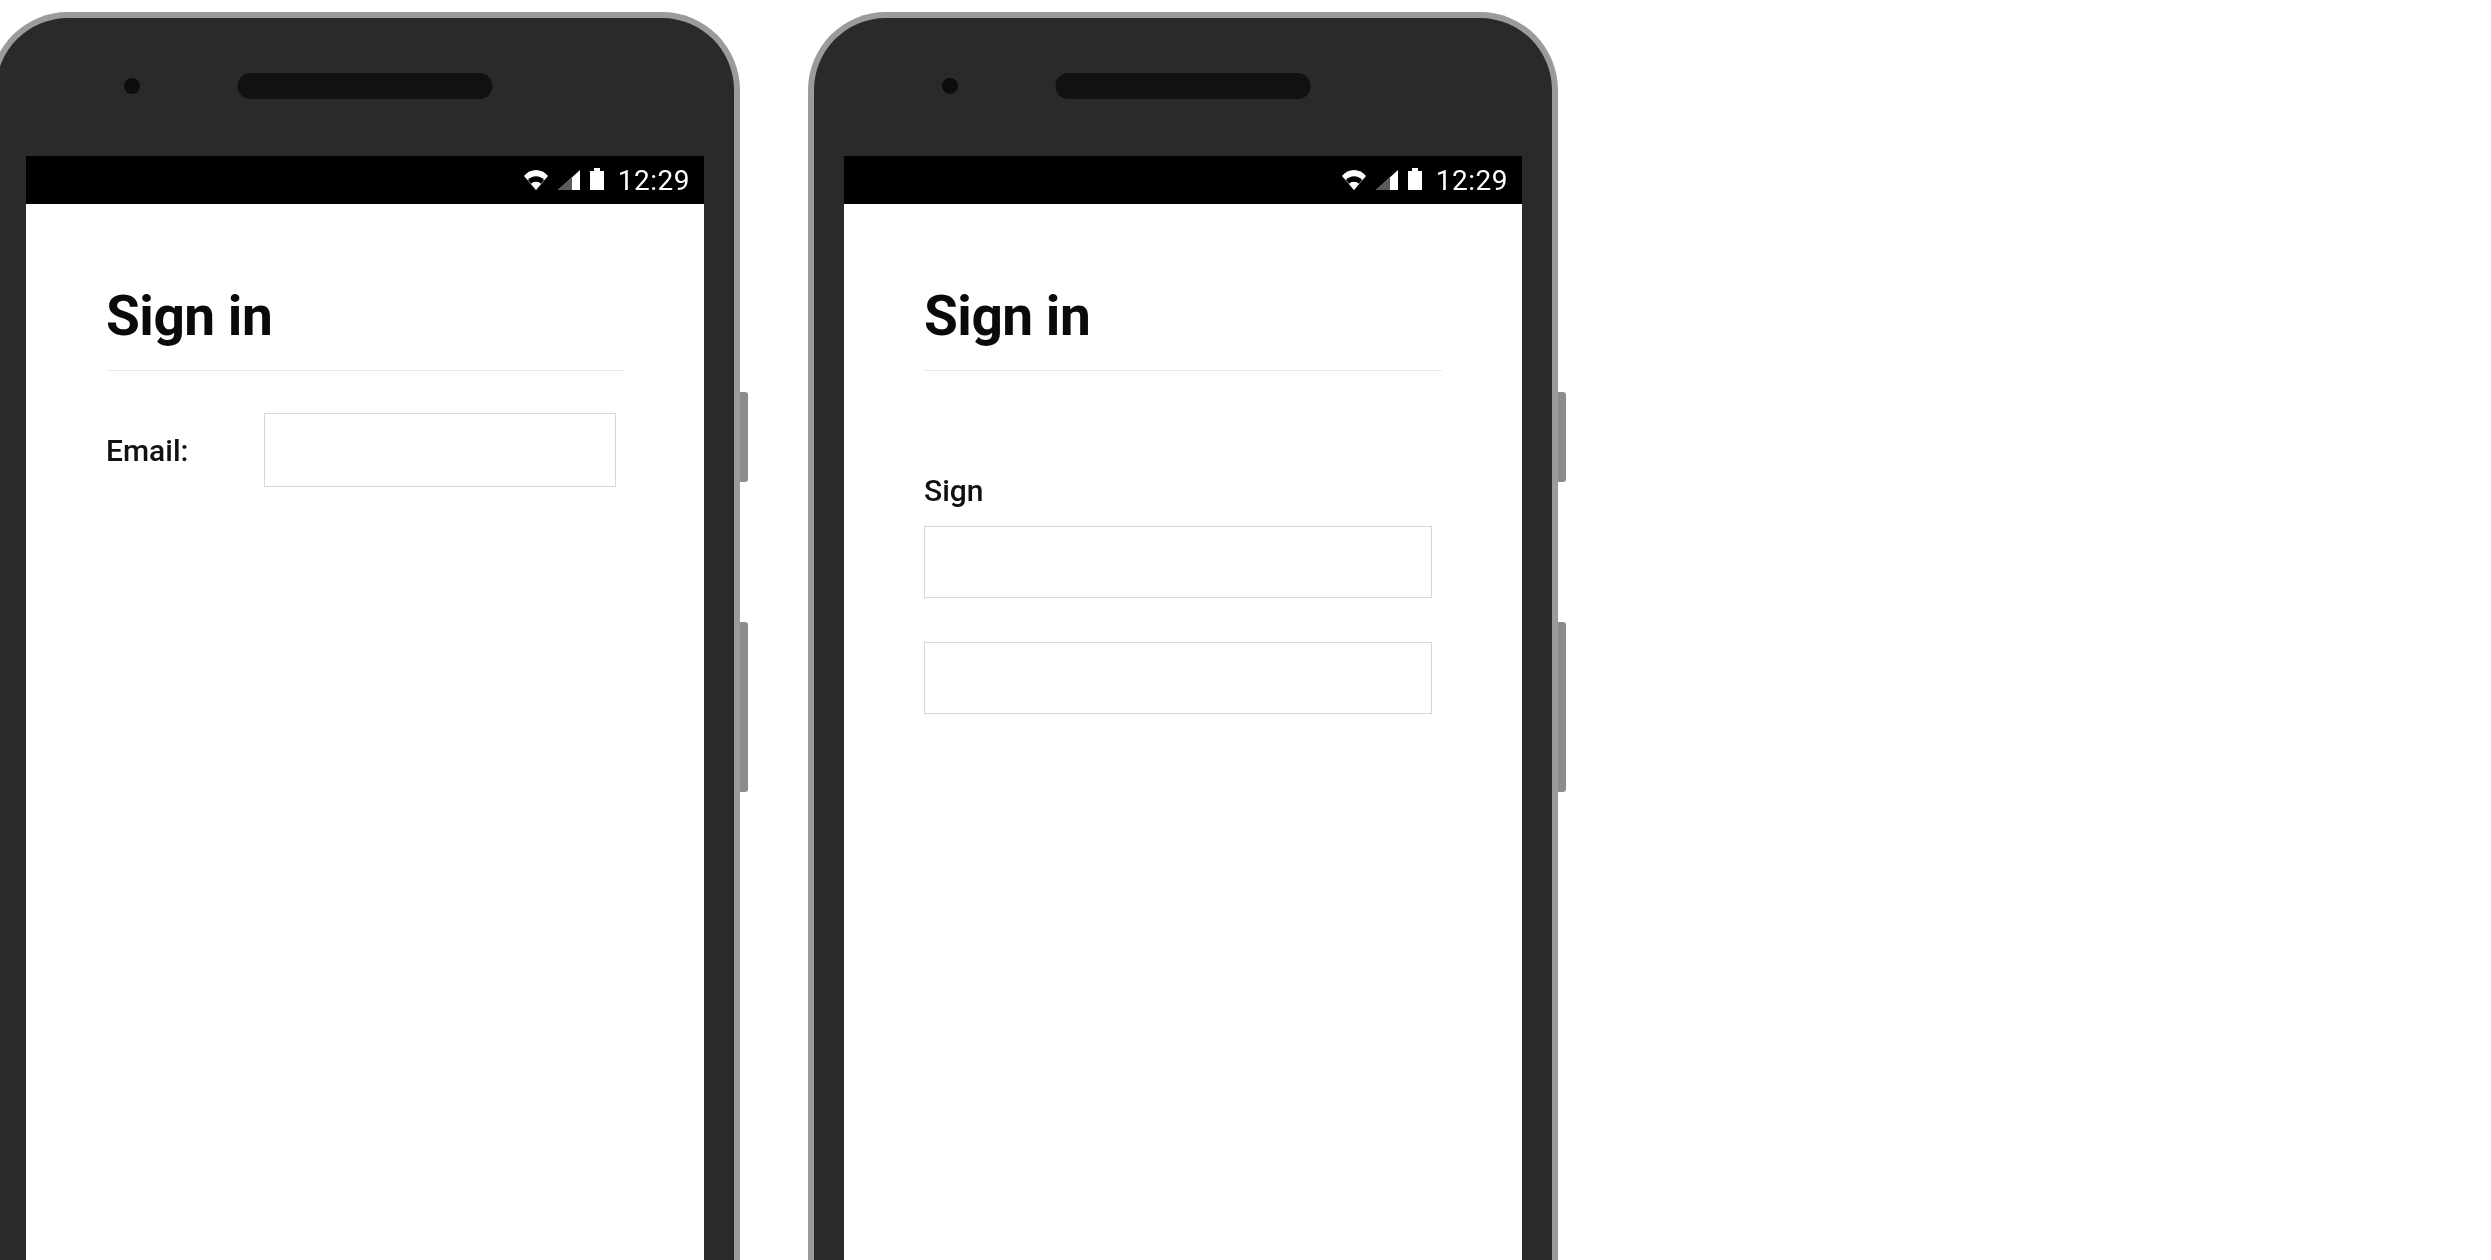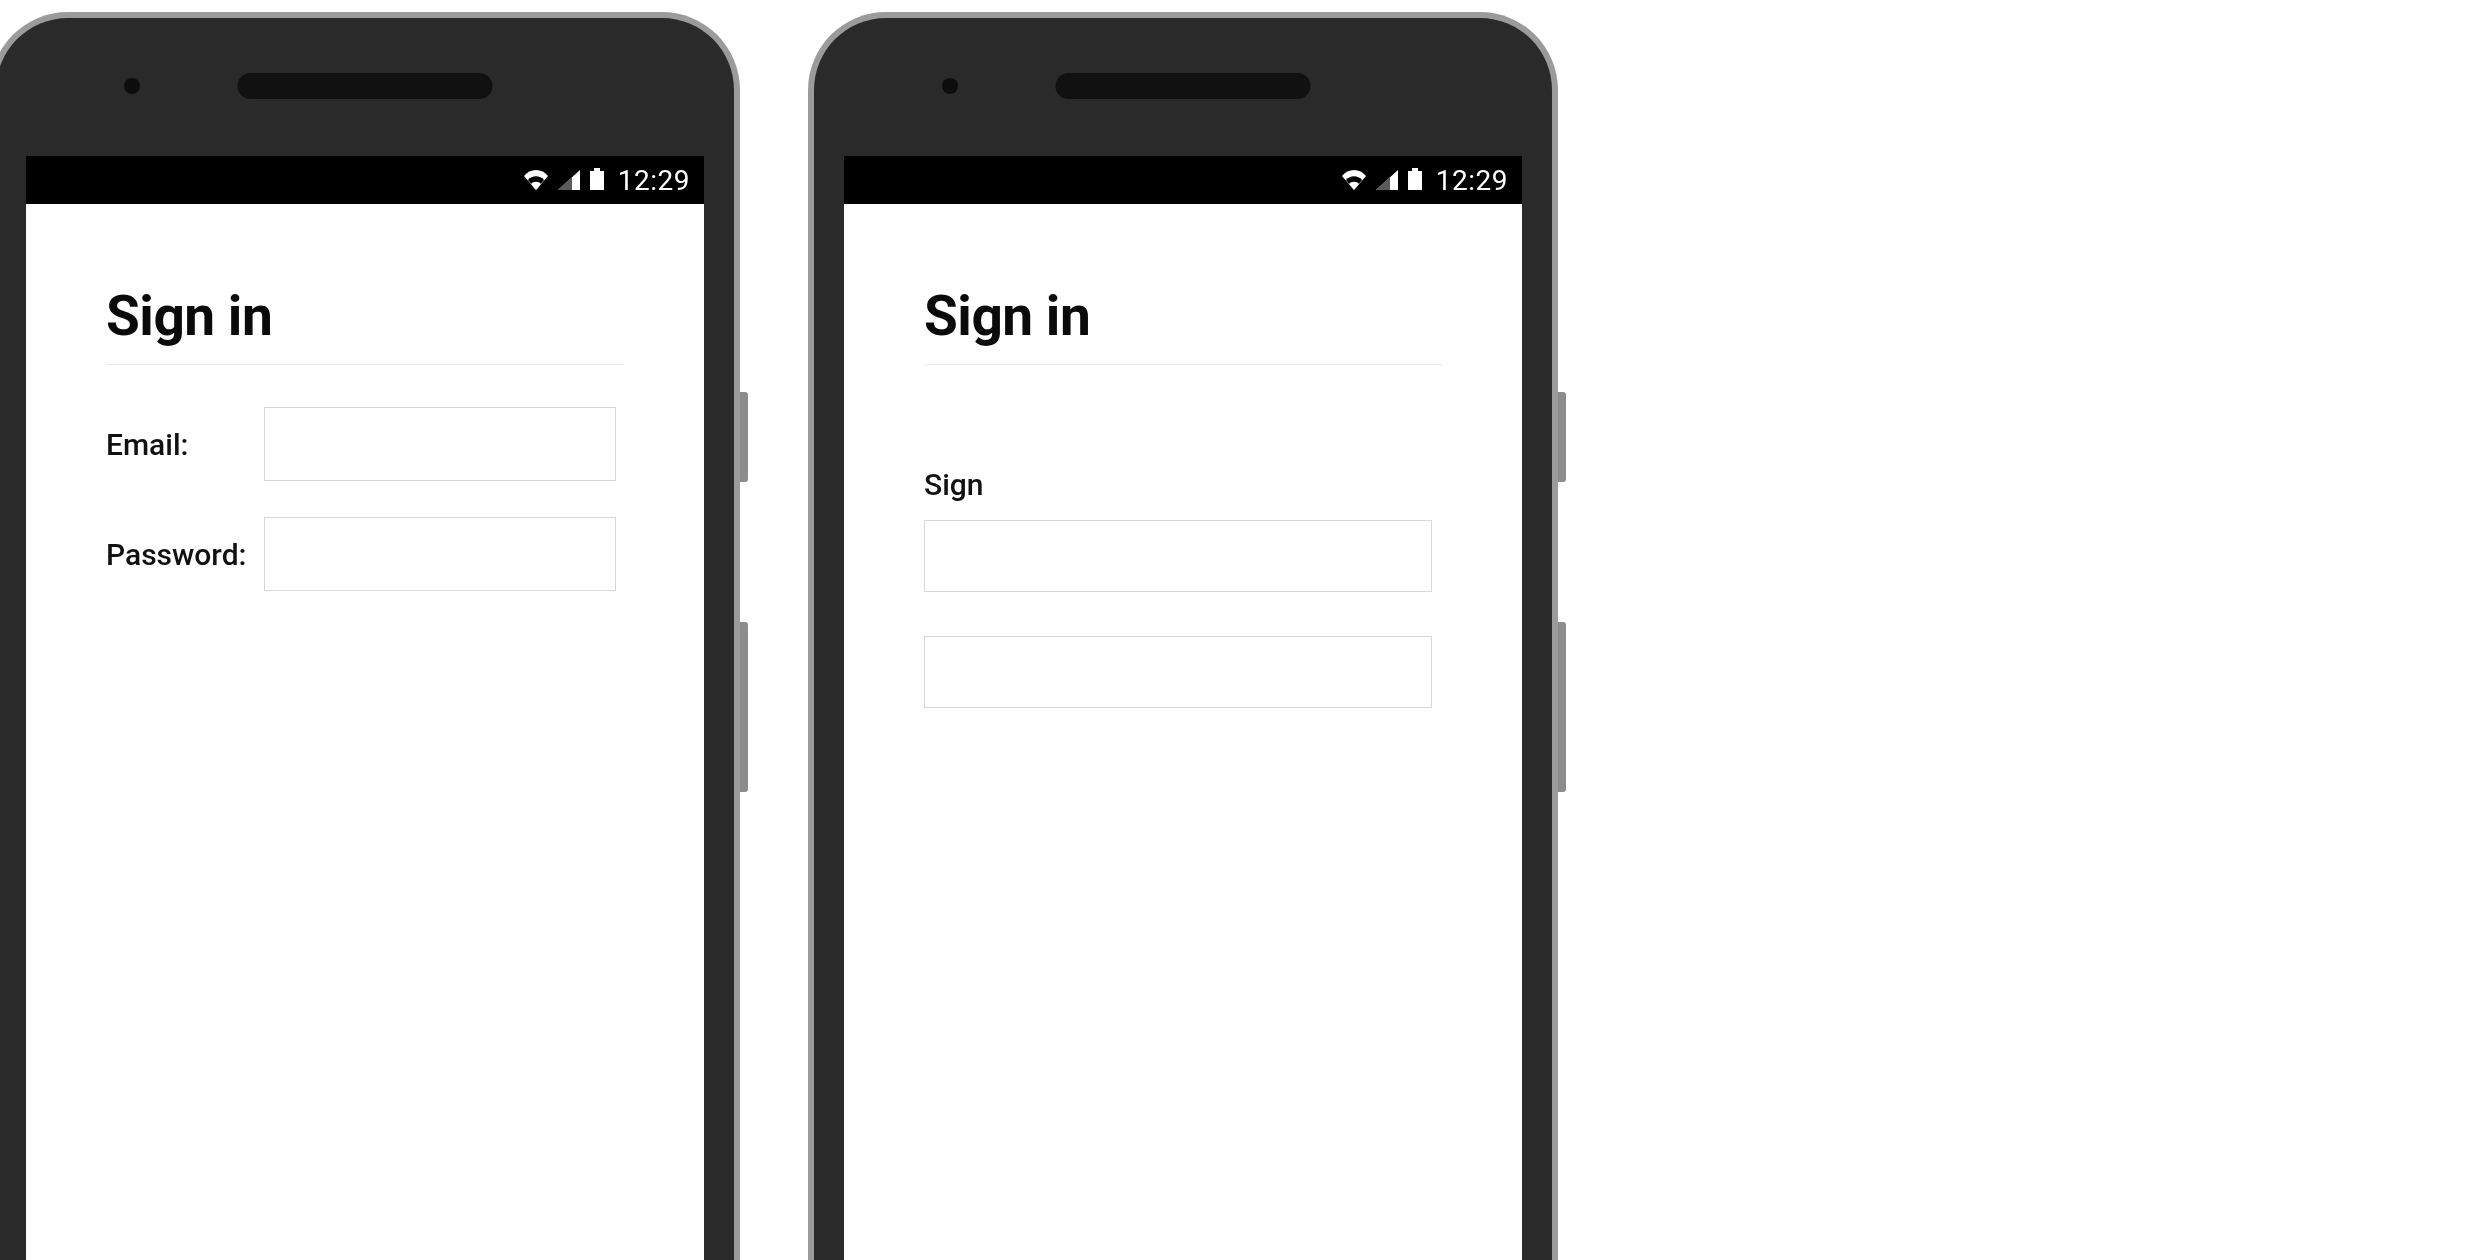--- a/index.html
+++ b/index.html
@@ -93,21 +93,21 @@
 
   
   .content {
     padding: 80px 80px 0 80px;
   }
   .title {
     font-size: 55px;
     font-weight: 700;
     letter-spacing: -0.5px;
     color: #0a0a0a;
-    padding-bottom: 16px;
+    padding-bottom: 22px;
     border-bottom: 1px solid #e9e9e9;
   }
 
   
   .formA { margin-top: 42px; }
   .rowA {
     display: flex;
     align-items: center;
     margin-bottom: 36px;
   }
@@ -182,24 +182,20 @@
           <span class="time">12:29</span>
         </div>
 
         <div class="content">
           <h1 class="title">Sign in</h1>
 
           <div class="formA">
             <div class="rowA">
               <label>Email:</label>
               <input type="text" value="" style="">
-            </div>
-            <div class="rowA">
-              <label>Password:</label>
-              <input type="password" value="" style="">
             </div>
           </div>
         </div>
 
       </div>
     </div>
   </div>
 </div>
 
 <div class="phone right">

